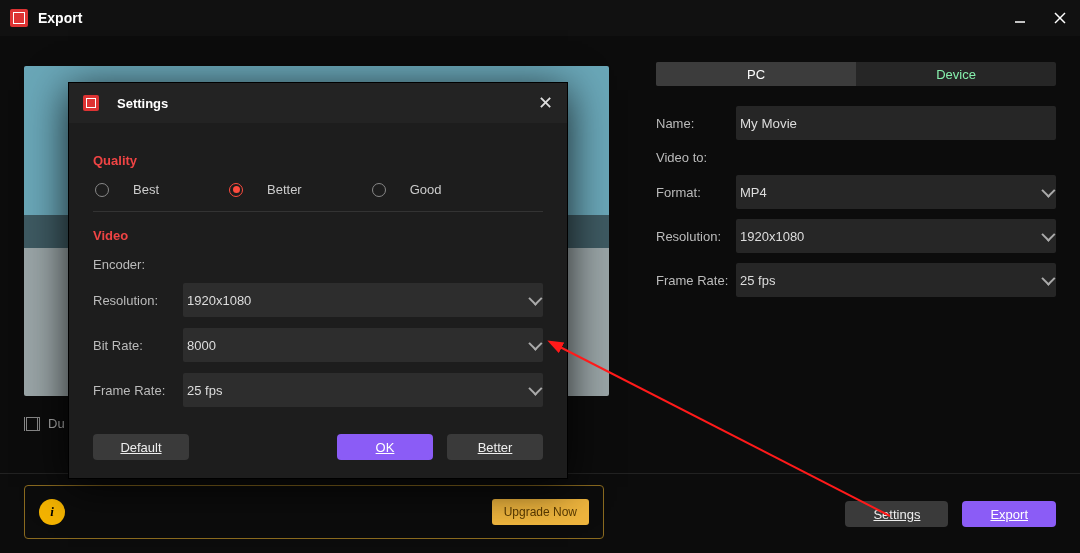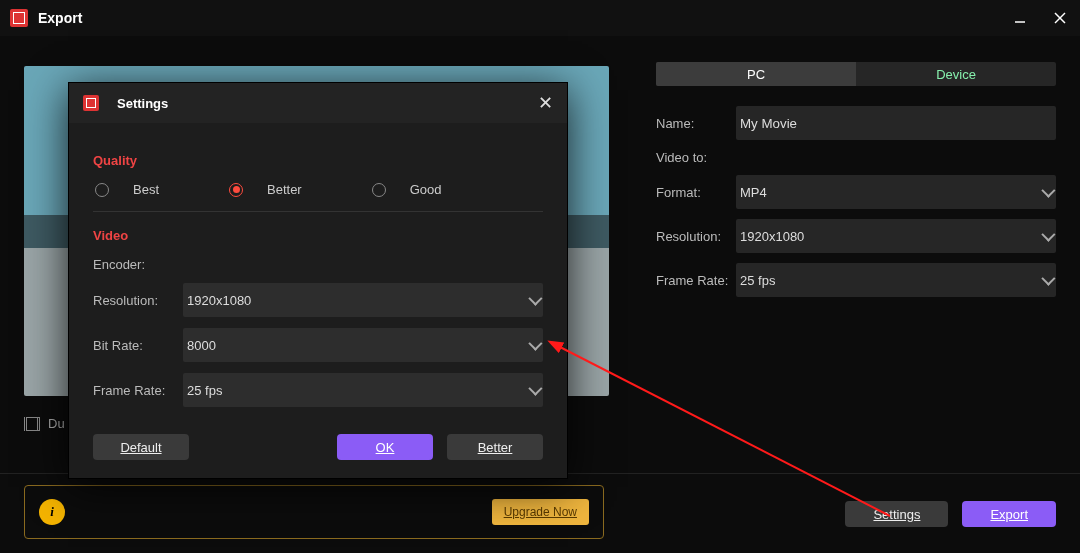--- a/index.html
+++ b/index.html
@@ -40,21 +40,21 @@
   .folder-icon{width:14px;height:11px;background:#eee;border-radius:1px;position:relative;}
   .folder-icon::before{content:"";position:absolute;top:-3px;left:0;width:6px;height:3px;background:#eee;border-radius:1px 1px 0 0;}
 
   .chev{width:10px;height:10px;border-right:2px solid #aaa;border-bottom:2px solid #aaa;transform:rotate(45deg) translateY(-2px);}
 
   
   .bottom-bar { position:absolute; left:0; right:0; bottom:0; height:80px; border-top:1px solid #222; }
   .upgrade-box { position:absolute; left:24px; bottom:14px; width:580px; height:54px; border:1px solid #8a6a1f; border-radius:4px; display:flex; align-items:center; padding:0 14px; gap:14px; }
   .info-icon{width:26px;height:26px;border-radius:50%;background:#f5b400;color:#000;display:flex;align-items:center;justify-content:center;font-weight:700;font-family:serif;font-style:italic;}
   .upgrade-text{font-size:12px;color:#bbb;line-height:1.5;}
-  .upgrade-btn{margin-left:auto;background:#f0b63e;color:#5a3b00;padding:6px 12px;border-radius:3px;cursor:pointer;font-size:12px;text-decoration:underline;}
+  .upgrade-btn{margin-left:auto;background:#f0b63e;color:#5a3b00;padding:6px 12px;border-radius:3px;cursor:pointer;font-size:12px;}
 
   .action-btns{position:absolute;right:24px;bottom:26px;display:flex;gap:14px;}
   .btn{height:26px;padding:0 28px;display:flex;align-items:center;justify-content:center;border-radius:4px;cursor:pointer;color:#eee;text-decoration:underline;}
   .btn.gray{background:#3a3a3a;}
   .btn.red{background:#8b5cf6;color:#fff;}
 
   
   .modal{position:absolute;left:68px;top:46px;width:500px;background:#1d1d1d;border:1px solid #000;box-shadow:0 8px 40px rgba(0,0,0,.8);padding-bottom:18px;}
   .modal-header{height:40px;display:flex;align-items:center;padding:0 14px;background:#232323;}
   .modal-header .modal-title{color:#fff;font-weight:600;margin-left:8px;}

